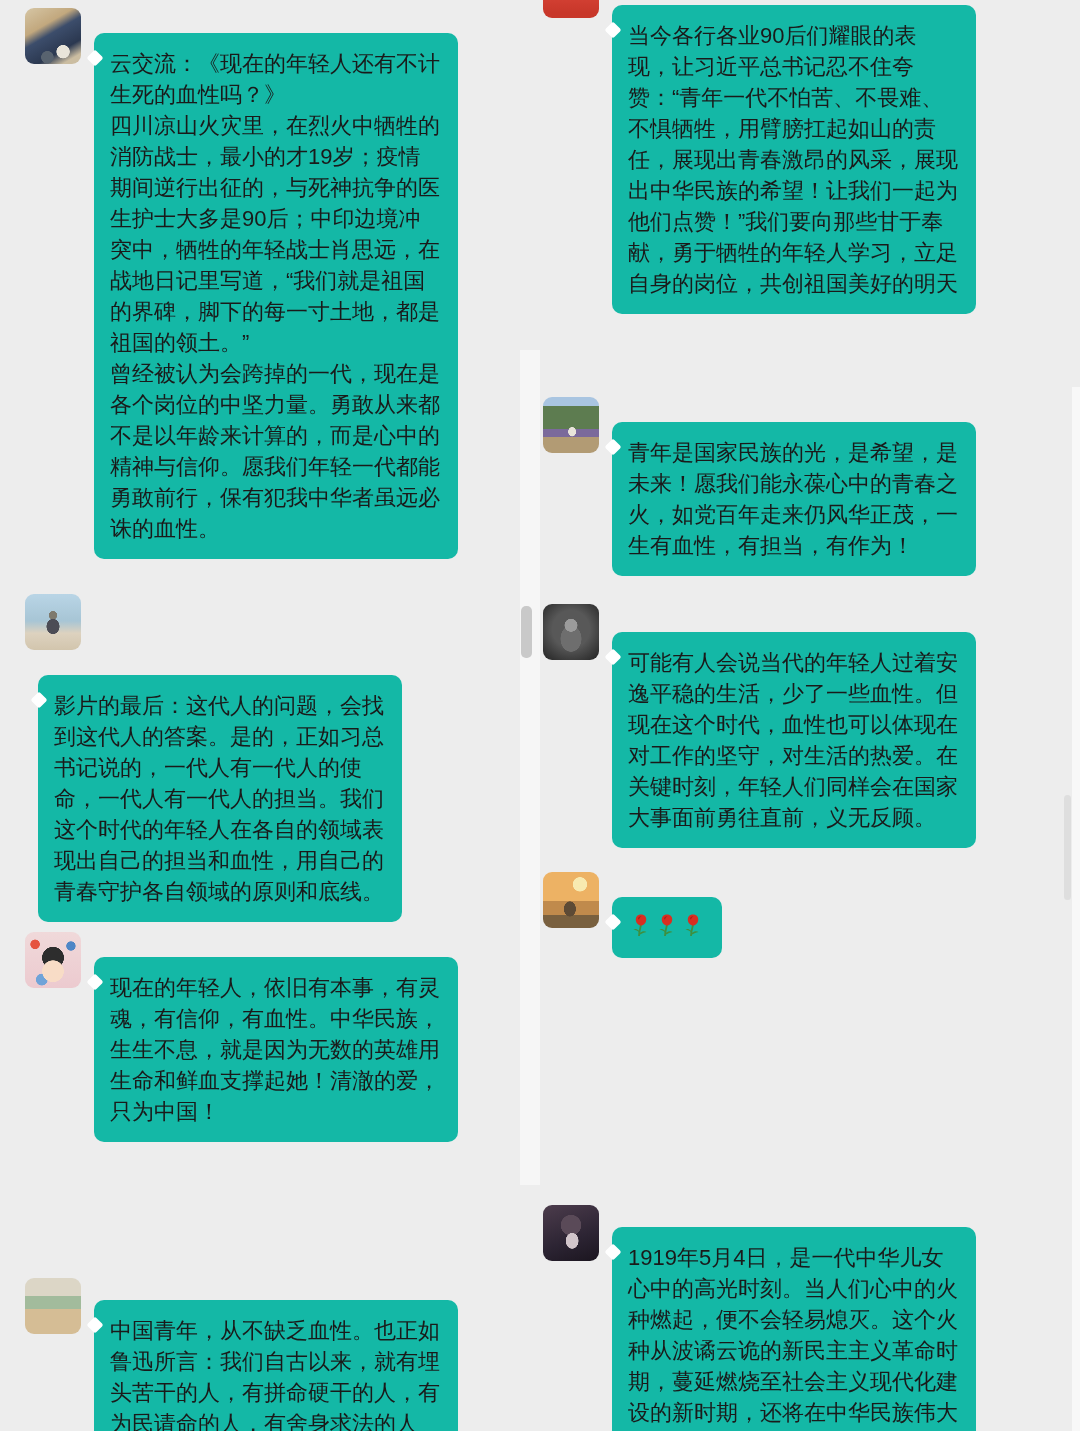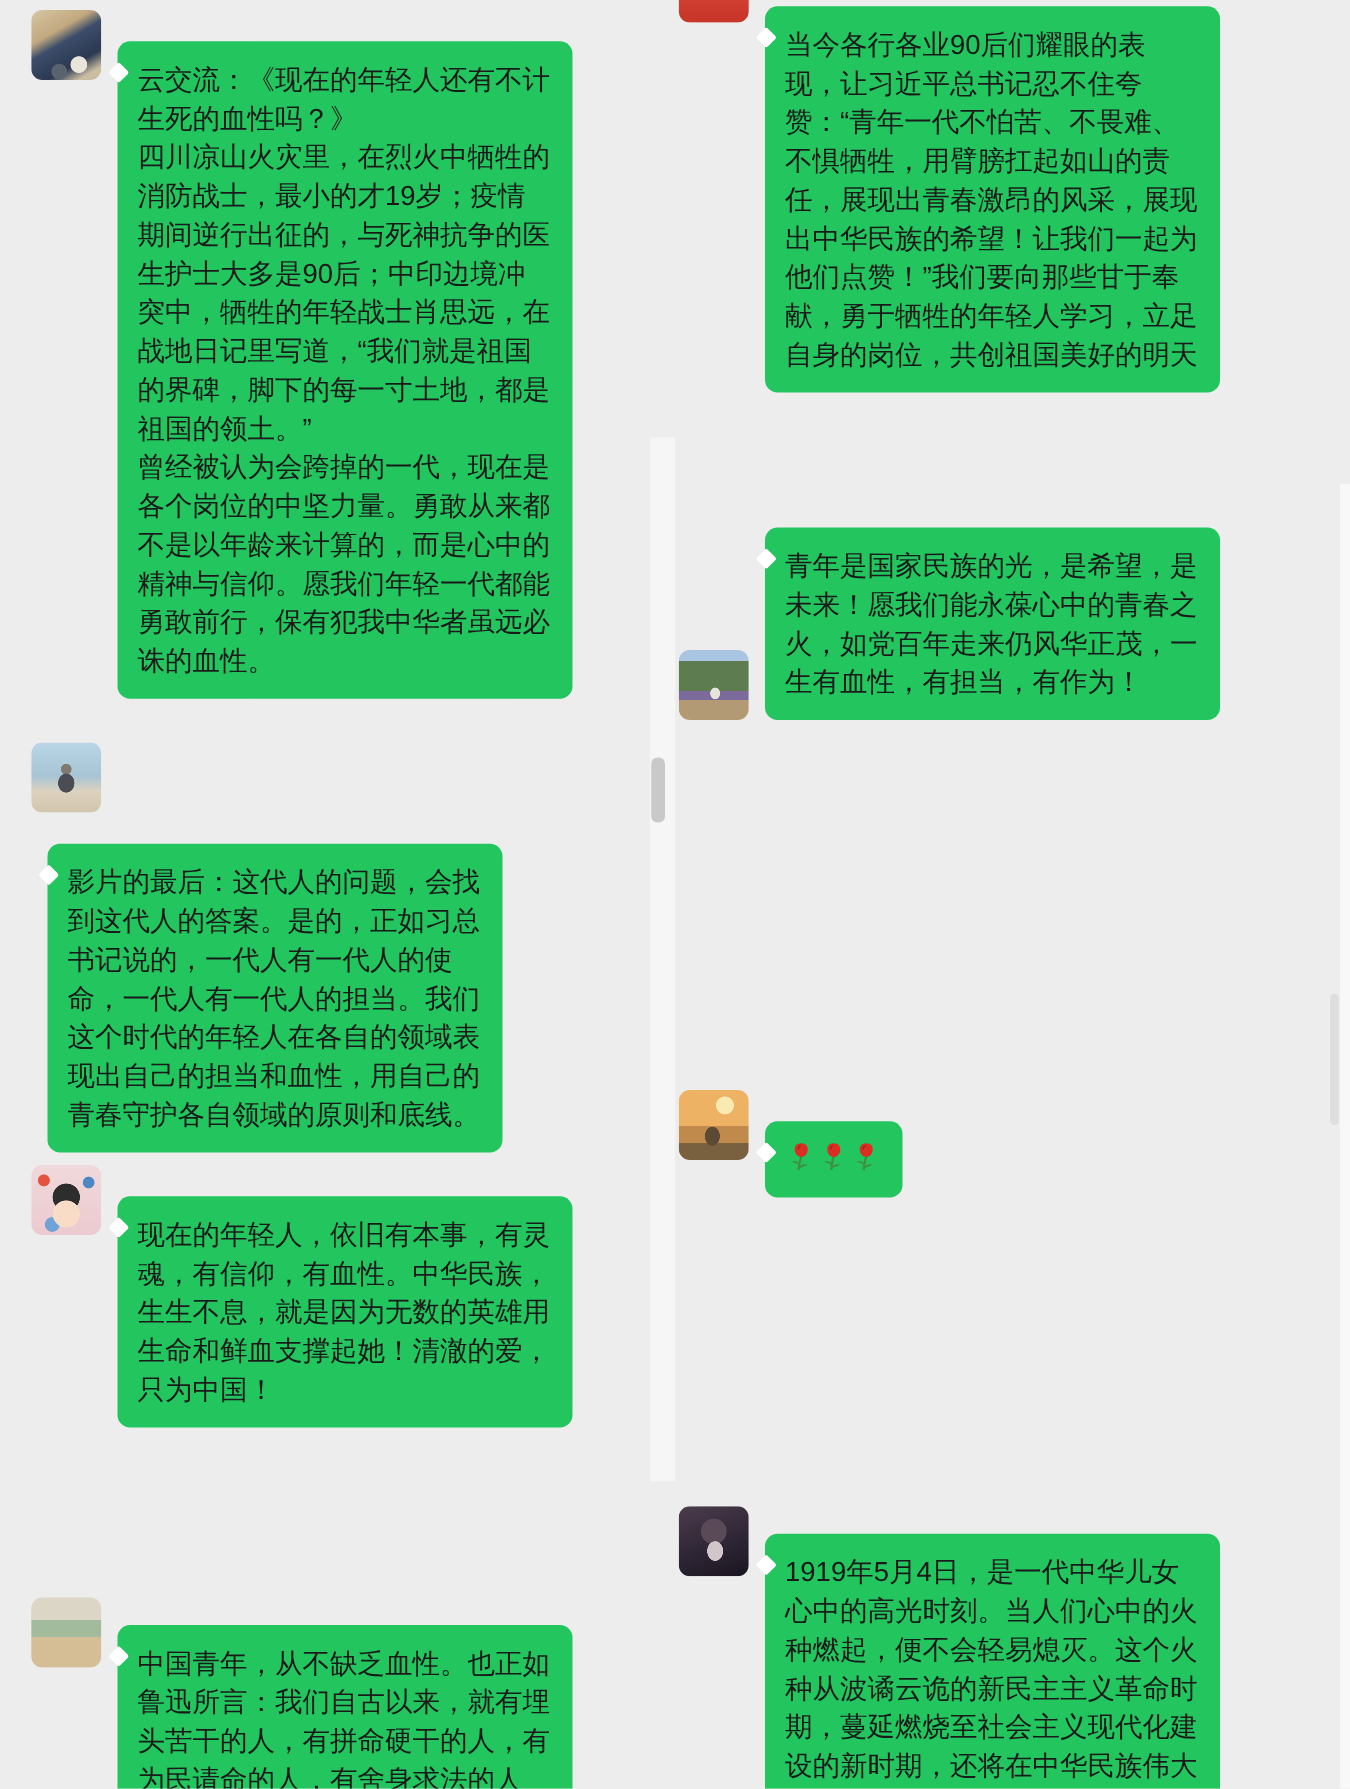--- a/index.html
+++ b/index.html
@@ -13,21 +13,21 @@
   
   .msg{position:absolute;display:flex;align-items:flex-start;}
   .avatar{
     width:56px;height:56px;border-radius:9px;flex-shrink:0;
     background:#bbb;
   }
   .bubble{
     position:relative;
     margin-left:13px;
     margin-top:25px;
-    background:#22c55e;
+    background:#14b8a6;
     border-radius:10px;
     padding:15px 16px;
     box-sizing:content-box;
   }
   .bubble::before{
     content:"";
     position:absolute;
     left:-5px;top:19px;
     width:12px;height:12px;
     background:#ffffff;
@@ -45,21 +45,21 @@
     overflow-wrap:break-word;
   }
   
   .m-l1{top:8px;left:25px;}
   .m-l2{top:594px;left:25px;flex-direction:column;}
   .m-l3{top:932px;left:25px;}
   .m-l4{top:1278px;left:25px;}
   .m-l4 .bubble{margin-top:22px;}
   .m-r1{top:-38px;left:543px;}
   .m-r1 .bubble{margin-top:43px;}
-  .m-r2{top:397px;left:543px;align-items:flex-end;}
+  .m-r2{top:397px;left:543px;}
   .m-r3{top:604px;left:543px;}
   .m-r3 .bubble{margin-top:28px;}
   .m-r4{top:872px;left:543px;}
   .m-r5{top:1205px;left:543px;}
   .m-r5 .bubble{margin-top:22px;}
 
   
   .av-l1{background:
       radial-gradient(circle at 68% 78%, #e9e5da 0 11%, rgba(0,0,0,0) 12%),
       radial-gradient(circle at 40% 88%, #58636f 0 10%, rgba(0,0,0,0) 11%),
@@ -155,20 +155,26 @@
     </div>
   </div>
 
   <div class="msg m-r2">
     <div class="avatar av-r2" title="person-crouching-garden-photo"></div>
     <div class="bubble">
       <span class="bubble-inner">青年是国家民族的光，是希望，是未来！愿我们能永葆心中的青春之火，如党百年走来仍风华正茂，一生有血性，有担当，有作为！</span>
     </div>
   </div>
 
+  <div class="msg m-r3">
+    <div class="avatar av-r3" title="dark-figure-black-white-photo"></div>
+    <div class="bubble">
+      <span class="bubble-inner">可能有人会说当代的年轻人过着安逸平稳的生活，少了一些血性。但现在这个时代，血性也可以体现在对工作的坚守，对生活的热爱。在关键时刻，年轻人们同样会在国家大事面前勇往直前，义无反顾。</span>
+    </div>
+  </div>
 
   <div class="msg m-r4">
     <div class="avatar av-r4" title="sunset-beach-child-photo"></div>
     <div class="bubble">
       <span class="bubble-inner" style="display:inline;width:auto;"><svg class="rose" viewBox="0 0 24 26">
             <path d="M12 12 C11 16 10 19 10 23" stroke="#3f8f3f" stroke-width="1.8" fill="none"></path>
             <path d="M10.5 18 C8 15.5 5.5 15.5 4.5 16.5 C7 16.8 8.5 18 10.2 19.2 Z" fill="#3f8f3f"></path>
             <path d="M10.8 20 C13 18 16 18 17.5 19 C15 19.3 13 20.6 11.2 21.4 Z" fill="#3f8f3f"></path>
             <path d="M12 1.5 C8.5 1.5 6.8 3.8 6.8 6.5 C6.8 10 9.5 12.5 12 12.5 C14.5 12.5 17.2 10 17.2 6.5 C17.2 3.8 15.5 1.5 12 1.5 Z" fill="#d92e21"></path>
             <path d="M9 5.5 C9.5 3.8 11 3 12.5 3.2 C11 4 10.2 5 10 6.8 Z" fill="#a81e14"></path>

